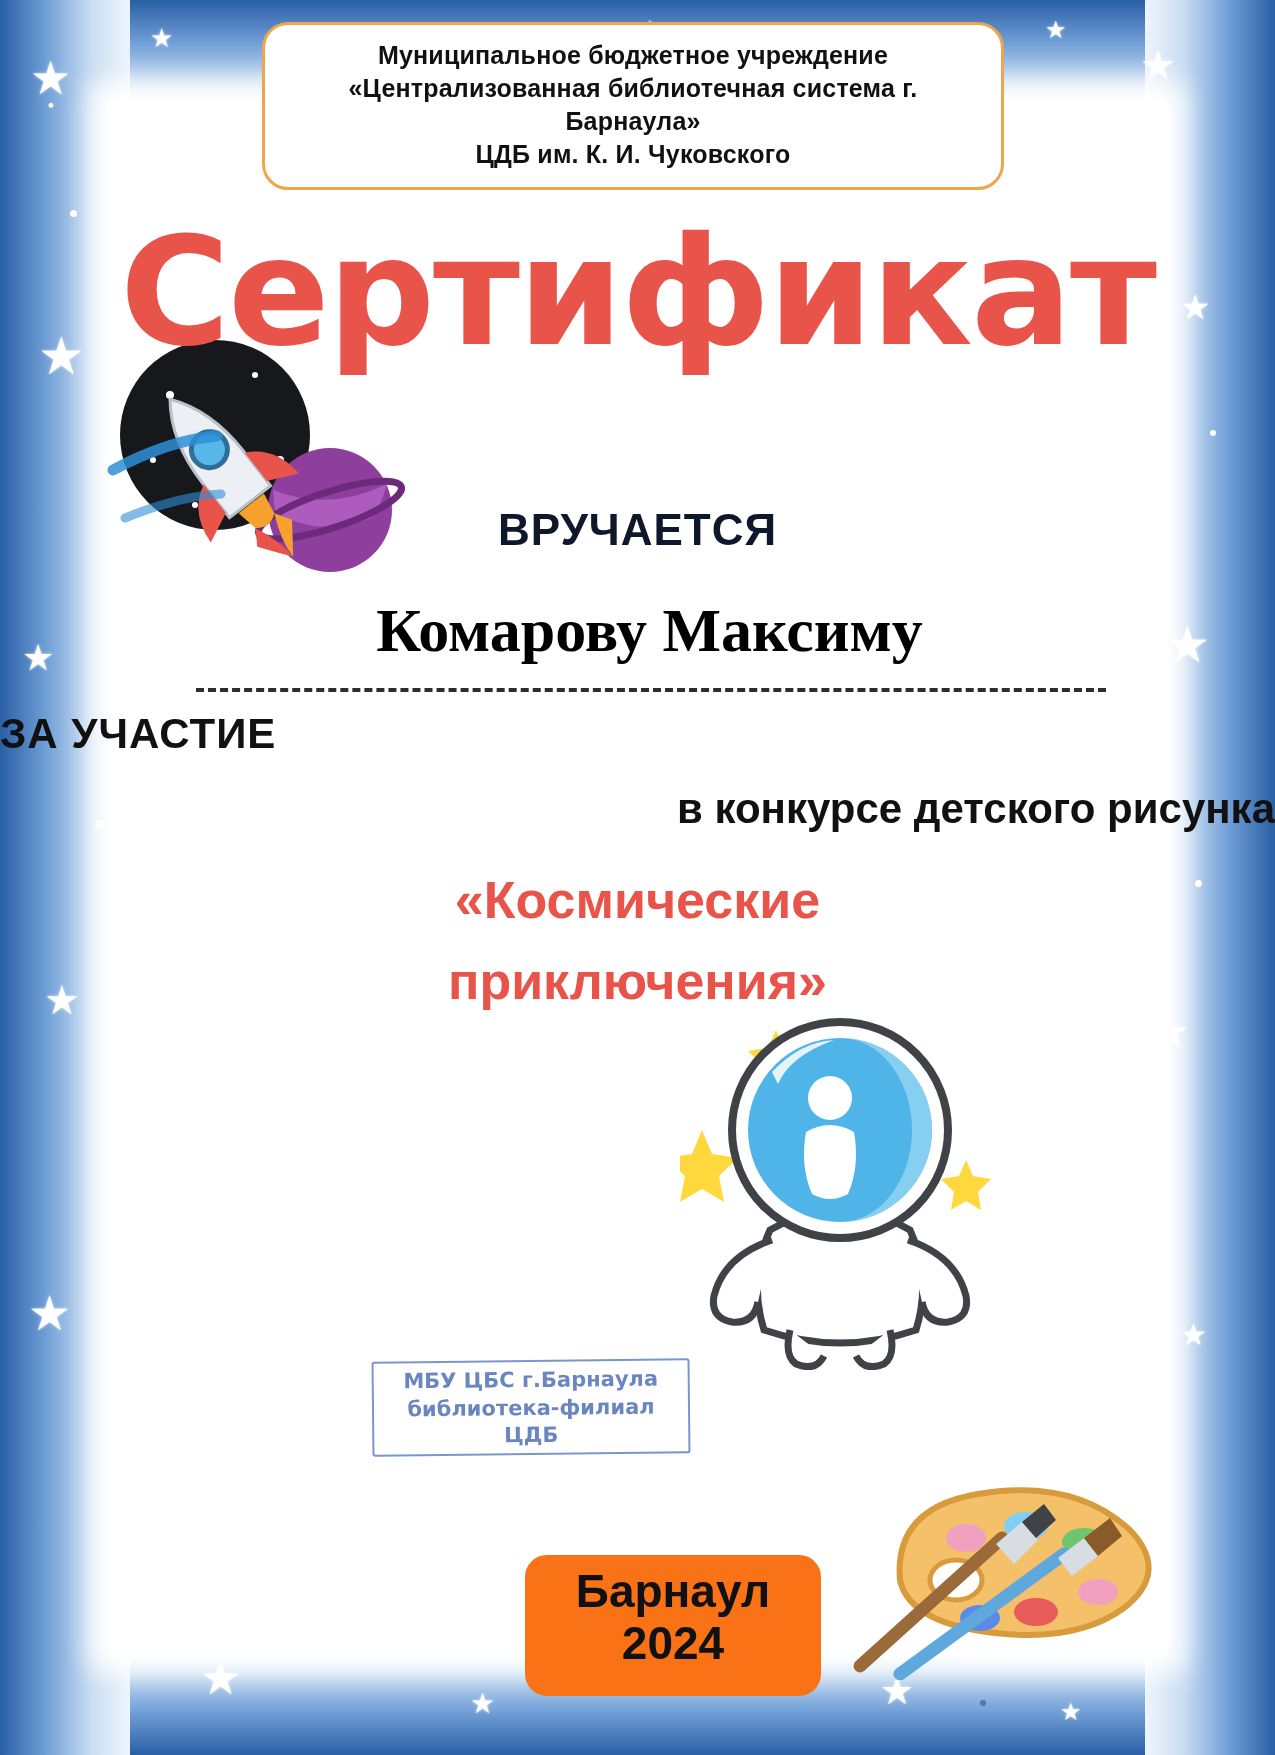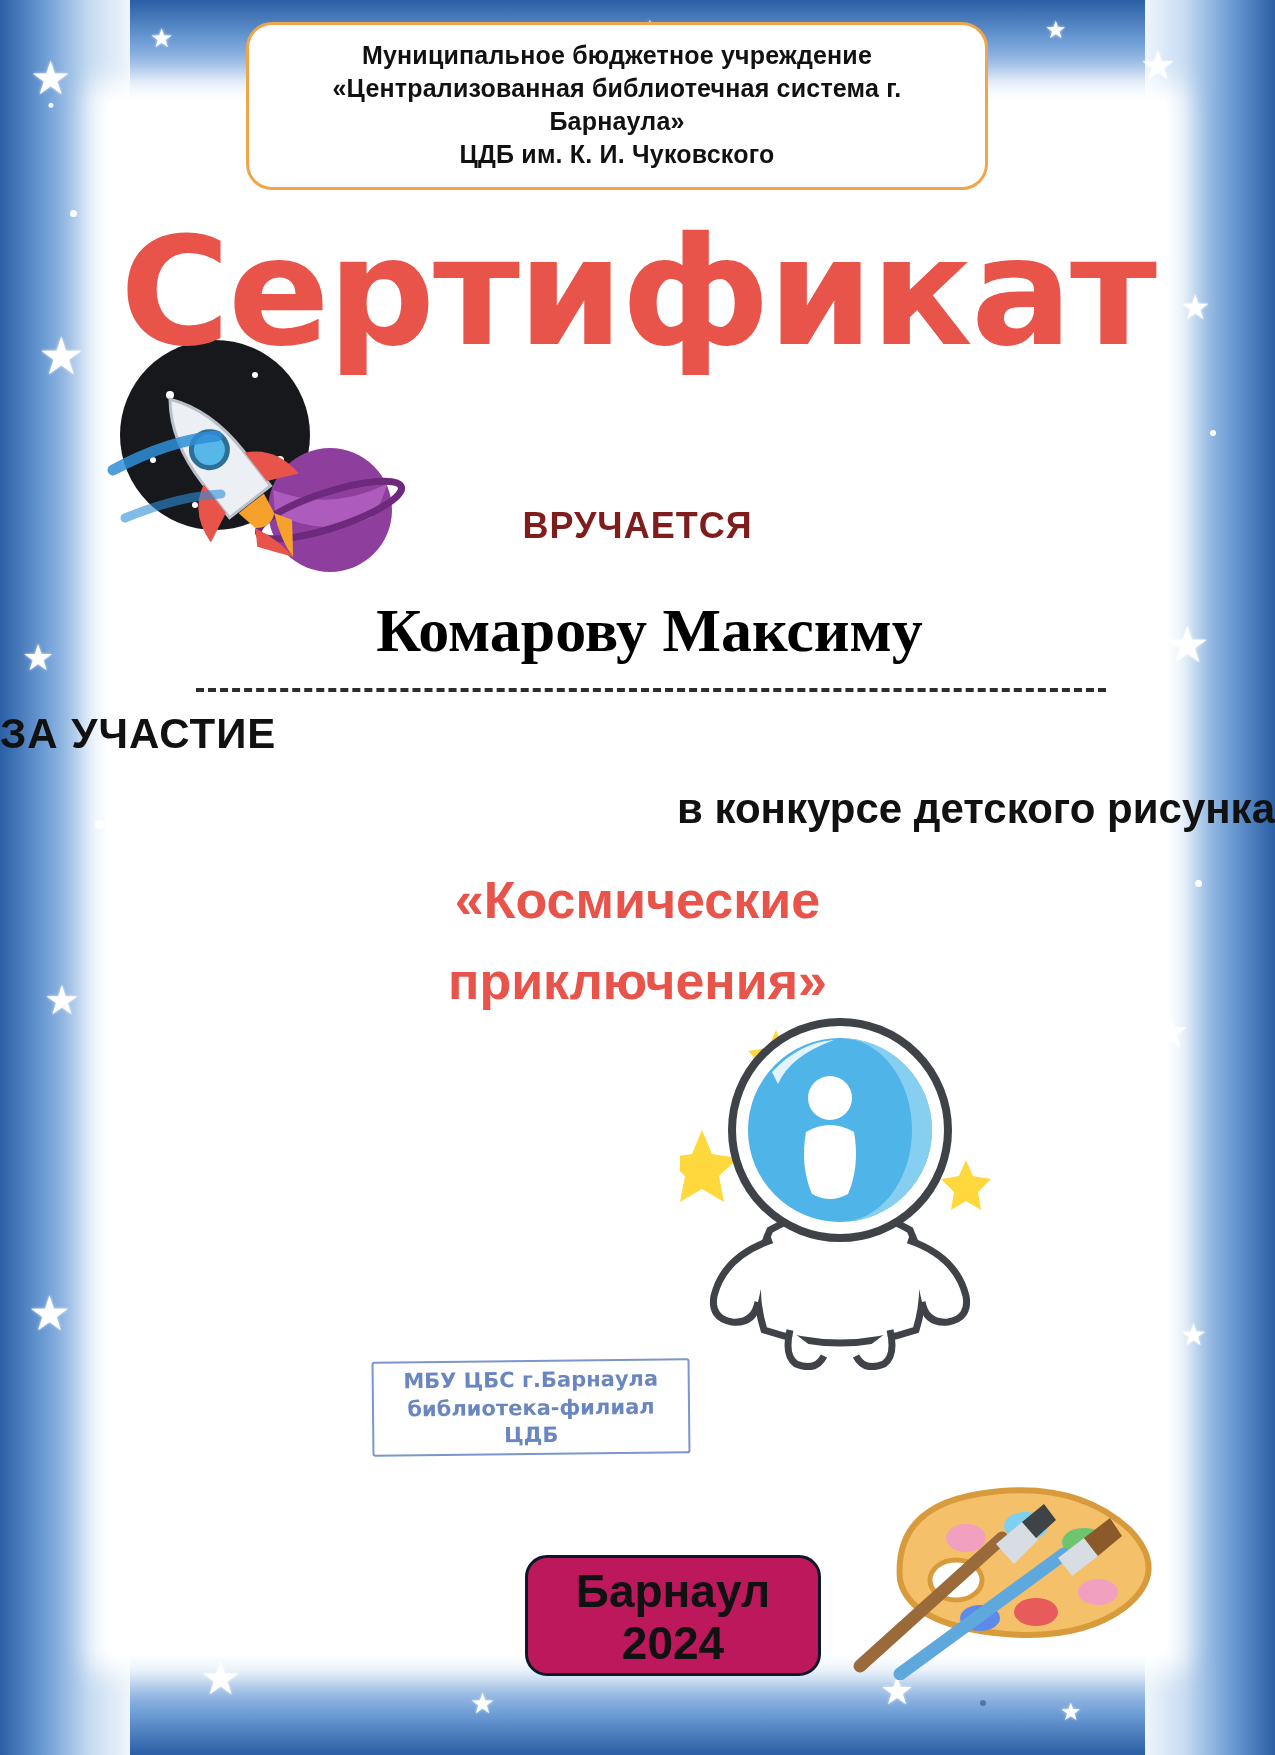--- a/index.html
+++ b/index.html
@@ -54,21 +54,21 @@
     border-radius: 50%;
   }
   .dot.dark {
     background: #1f4b86;
     opacity: .55;
   }
 
   
   .org-box {
     position: absolute;
-    left: 246px;
+    left: 262px;
     top: 22px;
     width: 700px;
     padding: 14px 18px 16px;
     border: 3px solid #f0a54a;
     border-radius: 26px;
     background: #ffffff;
     text-align: center;
     z-index: 12;
   }
   .org-line {
@@ -105,23 +105,23 @@
     z-index: 10;
   }
 
   
   .awarded-label {
     position: absolute;
     top: 505px;
     left: 0;
     width: 100%;
     text-align: center;
-    font-size: 36px;
-    font-weight: bold;
-    color: #7f1d1d;
+    font-size: 44px;
+    font-weight: bold;
+    color: #0f172a;
     letter-spacing: 1px;
     z-index: 11;
   }
   .recipient {
     position: absolute;
     top: 595px;
     left: 0;
     width: 100%;
     text-align: center;
     font-family: "Liberation Serif", serif;
@@ -215,24 +215,24 @@
     height: 250px;
     z-index: 10;
   }
 
   
   .footer-box {
     position: absolute;
     left: 525px;
     top: 1555px;
     width: 290px;
-    padding: 8px 0 4px;
-    border: 3px solid #0f172a;
+    padding: 8px 0 24px;
+    border: 3px solid #f97316;
     border-radius: 22px;
-    background: #be185d;
+    background: #f97316;
     text-align: center;
     z-index: 12;
   }
   .footer-city {
     font-size: 46px;
     font-weight: bold;
     color: #111;
     line-height: 1.12;
   }
   .footer-year {

